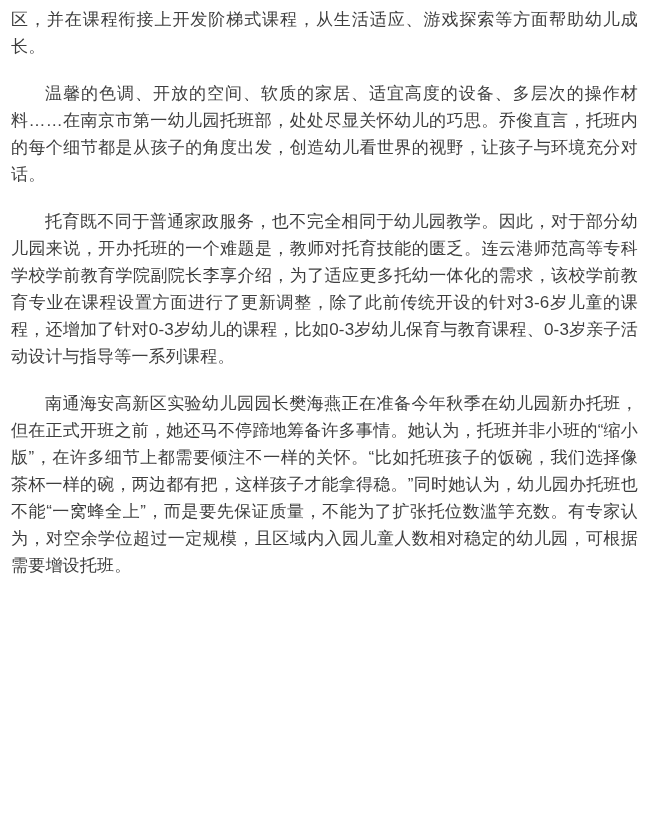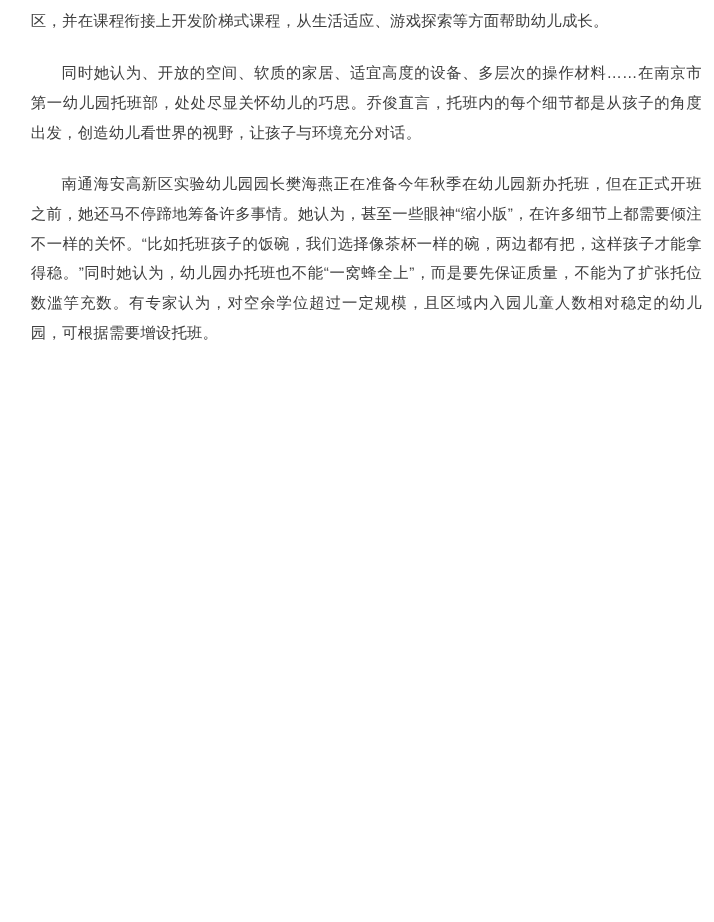--- a/index.html
+++ b/index.html
@@ -9,36 +9,37 @@
   }
   body {
     width: 649px;
     height: 838px;
     overflow: hidden;
     font-family: "Liberation Sans", "DejaVu Sans", sans-serif;
   }
   .article-body {
     box-sizing: border-box;
     width: 649px;
-    padding: 6px 11px 0 28px;
+    padding: 6px 11px 0 11px;
     color: #3e3e3e;
-    font-size: 14px;
+    font-size: 17px;
     line-height: 27px;
     text-align: justify;
     text-justify: inter-ideograph;
     letter-spacing: 0.2px;
   }
   .article-body p {
     margin: 0 0 20px 0;
     text-indent: 2em;
   }
   .article-body p.no-indent {
     text-indent: 0;
   }
 </style>
 </head>
 <body>
 
 <div class="article-body">
   <p class="no-indent">区，并在课程衔接上开发阶梯式课程，从生活适应、游戏探索等方面帮助幼儿成长。</p>
-  <p>同时她认为、开放的空间、软质的家居、适宜高度的设备、多层次的操作材料……在南京市第一幼儿园托班部，处处尽显关怀幼儿的巧思。乔俊直言，托班内的每个细节都是从孩子的角度出发，创造幼儿看世界的视野，让孩子与环境充分对话。</p>
-  <p>南通海安高新区实验幼儿园园长樊海燕正在准备今年秋季在幼儿园新办托班，但在正式开班之前，她还马不停蹄地筹备许多事情。她认为，甚至一些眼神“缩小版”，在许多细节上都需要倾注不一样的关怀。“比如托班孩子的饭碗，我们选择像茶杯一样的碗，两边都有把，这样孩子才能拿得稳。”同时她认为，幼儿园办托班也不能“一窝蜂全上”，而是要先保证质量，不能为了扩张托位数滥竽充数。有专家认为，对空余学位超过一定规模，且区域内入园儿童人数相对稳定的幼儿园，可根据需要增设托班。</p>
+  <p>温馨的色调、开放的空间、软质的家居、适宜高度的设备、多层次的操作材料……在南京市第一幼儿园托班部，处处尽显关怀幼儿的巧思。乔俊直言，托班内的每个细节都是从孩子的角度出发，创造幼儿看世界的视野，让孩子与环境充分对话。</p>
+  <p>托育既不同于普通家政服务，也不完全相同于幼儿园教学。因此，对于部分幼儿园来说，开办托班的一个难题是，教师对托育技能的匮乏。连云港师范高等专科学校学前教育学院副院长李享介绍，为了适应更多托幼一体化的需求，该校学前教育专业在课程设置方面进行了更新调整，除了此前传统开设的针对3-6岁儿童的课程，还增加了针对0-3岁幼儿的课程，比如0-3岁幼儿保育与教育课程、0-3岁亲子活动设计与指导等一系列课程。</p>
+  <p>南通海安高新区实验幼儿园园长樊海燕正在准备今年秋季在幼儿园新办托班，但在正式开班之前，她还马不停蹄地筹备许多事情。她认为，托班并非小班的“缩小版”，在许多细节上都需要倾注不一样的关怀。“比如托班孩子的饭碗，我们选择像茶杯一样的碗，两边都有把，这样孩子才能拿得稳。”同时她认为，幼儿园办托班也不能“一窝蜂全上”，而是要先保证质量，不能为了扩张托位数滥竽充数。有专家认为，对空余学位超过一定规模，且区域内入园儿童人数相对稳定的幼儿园，可根据需要增设托班。</p>
 </div>
 
 </body></html>

